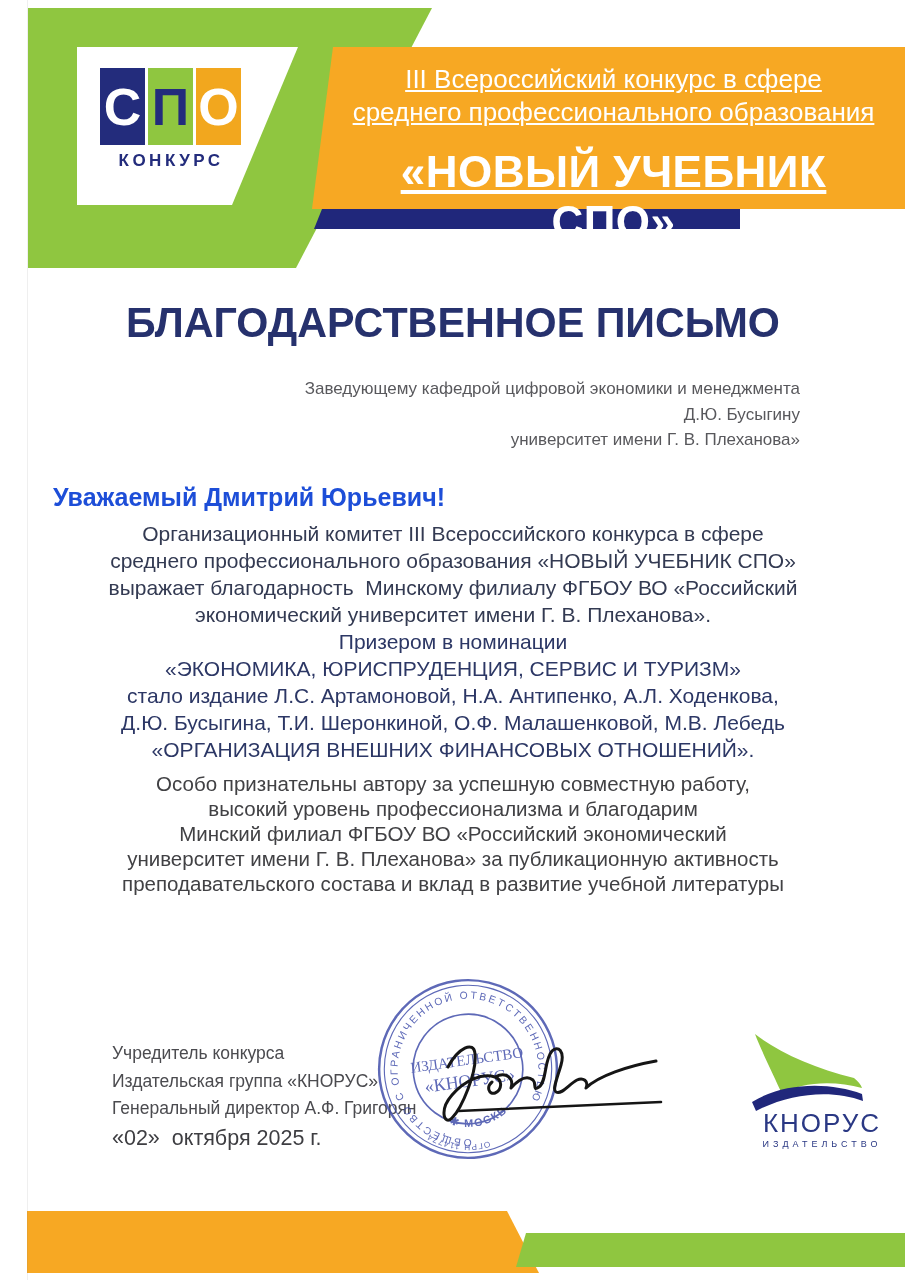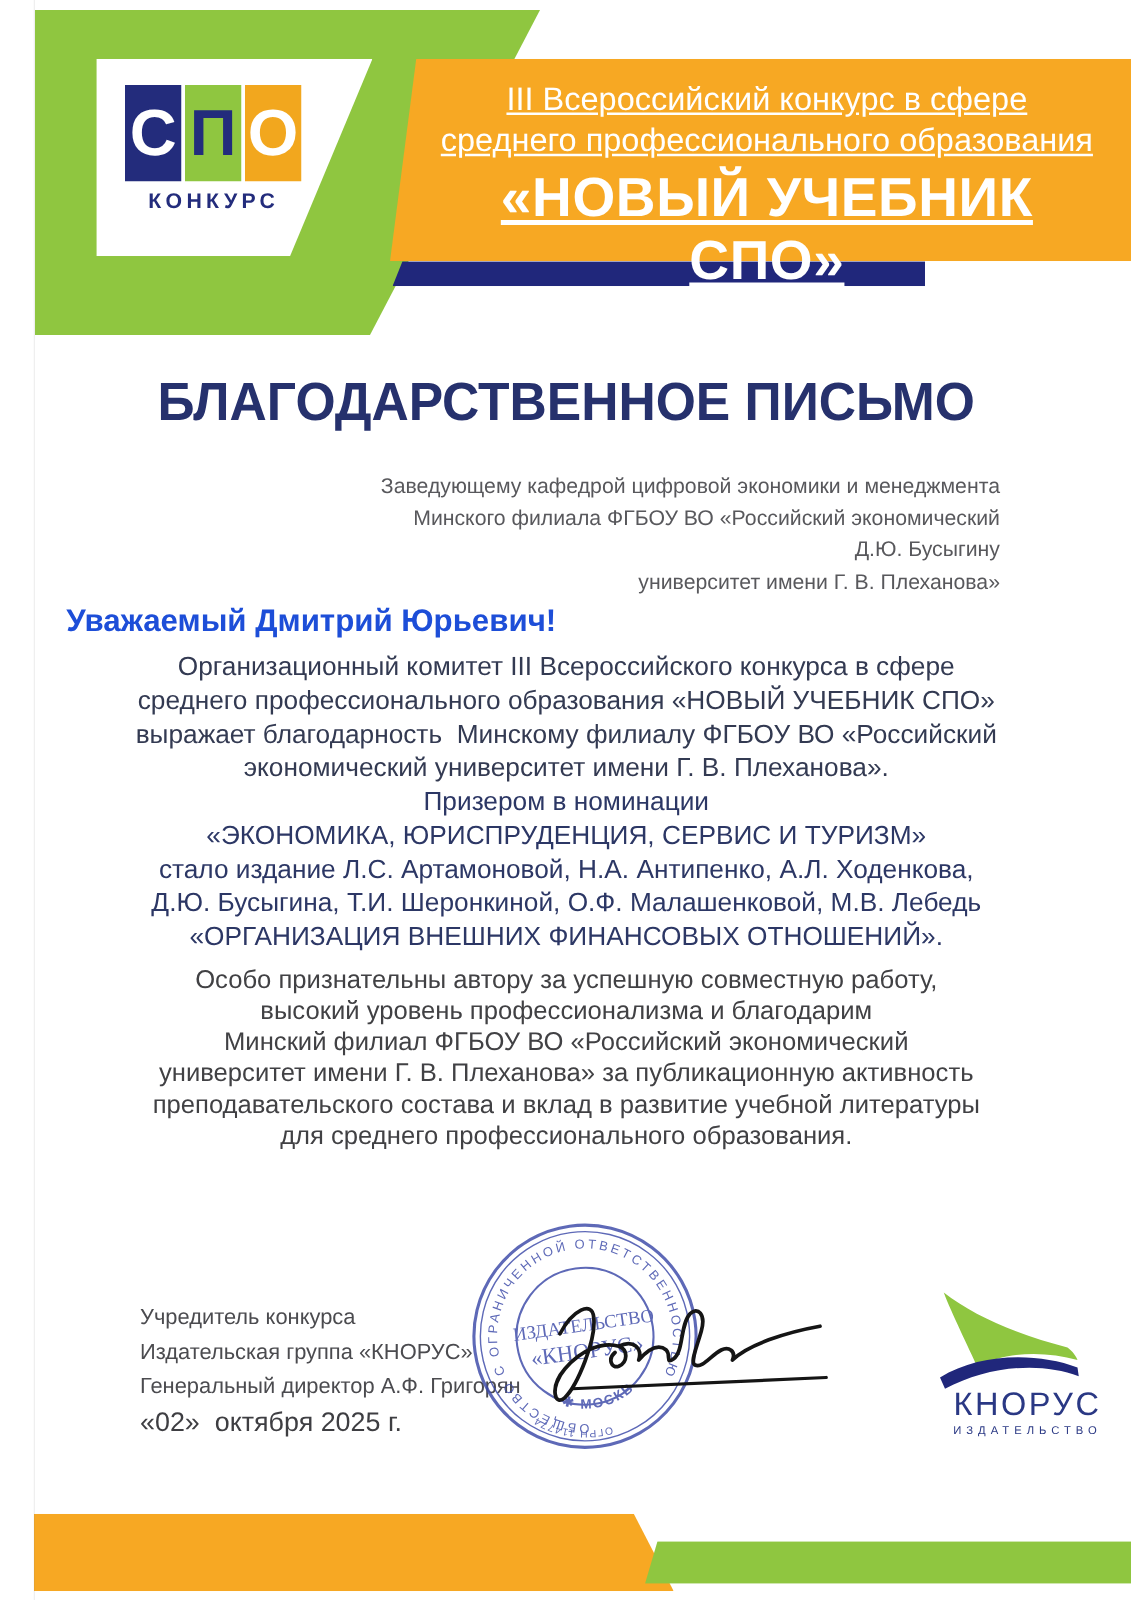--- a/index.html
+++ b/index.html
@@ -21,21 +21,21 @@
   .letter-box{top:68px;width:45px;height:77px;display:flex;align-items:center;justify-content:center;
     font-weight:bold;font-size:52px;line-height:1;}
   .lb-c{left:100px;background:#232C7C;color:#ffffff;}
   .lb-p{left:148px;background:#8FC640;color:#232C7C;}
   .lb-o{left:196px;background:#F2A71E;color:#ffffff;}
   .logo-caption{left:93px;top:151px;width:156px;text-align:center;color:#232C7C;
     font-weight:bold;font-size:17px;letter-spacing:3.5px;}
 
   .banner-text{left:335px;top:63px;width:557px;text-align:center;color:#ffffff;text-decoration:underline;}
   .banner-line{font-size:26px;line-height:33px;font-weight:normal;}
-  .banner-title{margin-top:5px;font-size:44px;line-height:50px;font-weight:bold;letter-spacing:.5px;}
+  .banner-title{margin-top:18px;font-size:44px;line-height:50px;font-weight:bold;letter-spacing:.5px;}
 
   
   .doc-title{left:53px;top:296px;width:800px;text-align:center;color:#26316D;
     font-size:43px;line-height:52px;font-weight:bold;transform:scaleX(.96);}
   .addressee{left:300px;top:376px;width:500px;text-align:right;color:#58585C;
     font-size:17px;line-height:25.5px;}
   .greeting{left:53px;top:483px;width:800px;text-align:left;color:#1d4ed8;
     font-size:25px;font-weight:bold;}
   .para{left:53px;width:800px;text-align:center;}
   .para1{top:520px;color:#333A52;font-size:21px;line-height:27px;}
@@ -87,21 +87,20 @@
   <div class="abs banner-text">
     <div class="banner-line">III Всероссийский конкурс в сфере</div>
     <div class="banner-line">среднего профессионального образования</div>
     <div class="banner-title">«НОВЫЙ УЧЕБНИК СПО»</div>
   </div>
 
   <div class="abs doc-title">БЛАГОДАРСТВЕННОЕ ПИСЬМО</div>
 
   <div class="abs addressee">
     <div class="ln">Заведующему кафедрой цифровой экономики и менеджмента</div>
-    <div class="ln">Минского филиала ФГБОУ ВО «Российский экономический</div>
     <div class="ln">Д.Ю. Бусыгину</div>
     <div class="ln">университет имени Г. В. Плеханова»</div>
   </div>
 
   <div class="abs greeting">Уважаемый Дмитрий Юрьевич!</div>
 
   <div class="abs para para1">
     <div class="ln">Организационный комитет III Всероссийского конкурса в сфере</div>
     <div class="ln">среднего профессионального образования «НОВЫЙ УЧЕБНИК СПО»</div>
     <div class="ln">выражает благодарность  Минскому филиалу ФГБОУ ВО «Российский</div>
@@ -115,21 +114,20 @@
     <div class="ln">Д.Ю. Бусыгина, Т.И. Шеронкиной, О.Ф. Малашенковой, М.В. Лебедь</div>
     <div class="ln">«ОРГАНИЗАЦИЯ ВНЕШНИХ ФИНАНСОВЫХ ОТНОШЕНИЙ».</div>
   </div>
 
   <div class="abs para para3">
     <div class="ln">Особо признательны автору за успешную совместную работу,</div>
     <div class="ln">высокий уровень профессионализма и благодарим</div>
     <div class="ln">Минский филиал ФГБОУ ВО «Российский экономический</div>
     <div class="ln">университет имени Г. В. Плеханова» за публикационную активность</div>
     <div class="ln">преподавательского состава и вклад в развитие учебной литературы</div>
-    <div class="ln">для среднего профессионального образования.</div>
   </div>
 
   <div class="abs founder">
     <div class="ln">Учредитель конкурса</div>
     <div class="ln">Издательская группа «КНОРУС»</div>
     <div class="ln">Генеральный директор А.Ф. Григорян</div>
   </div>
 
   <div class="abs date ln">«02»  октября 2025 г.</div>
 

